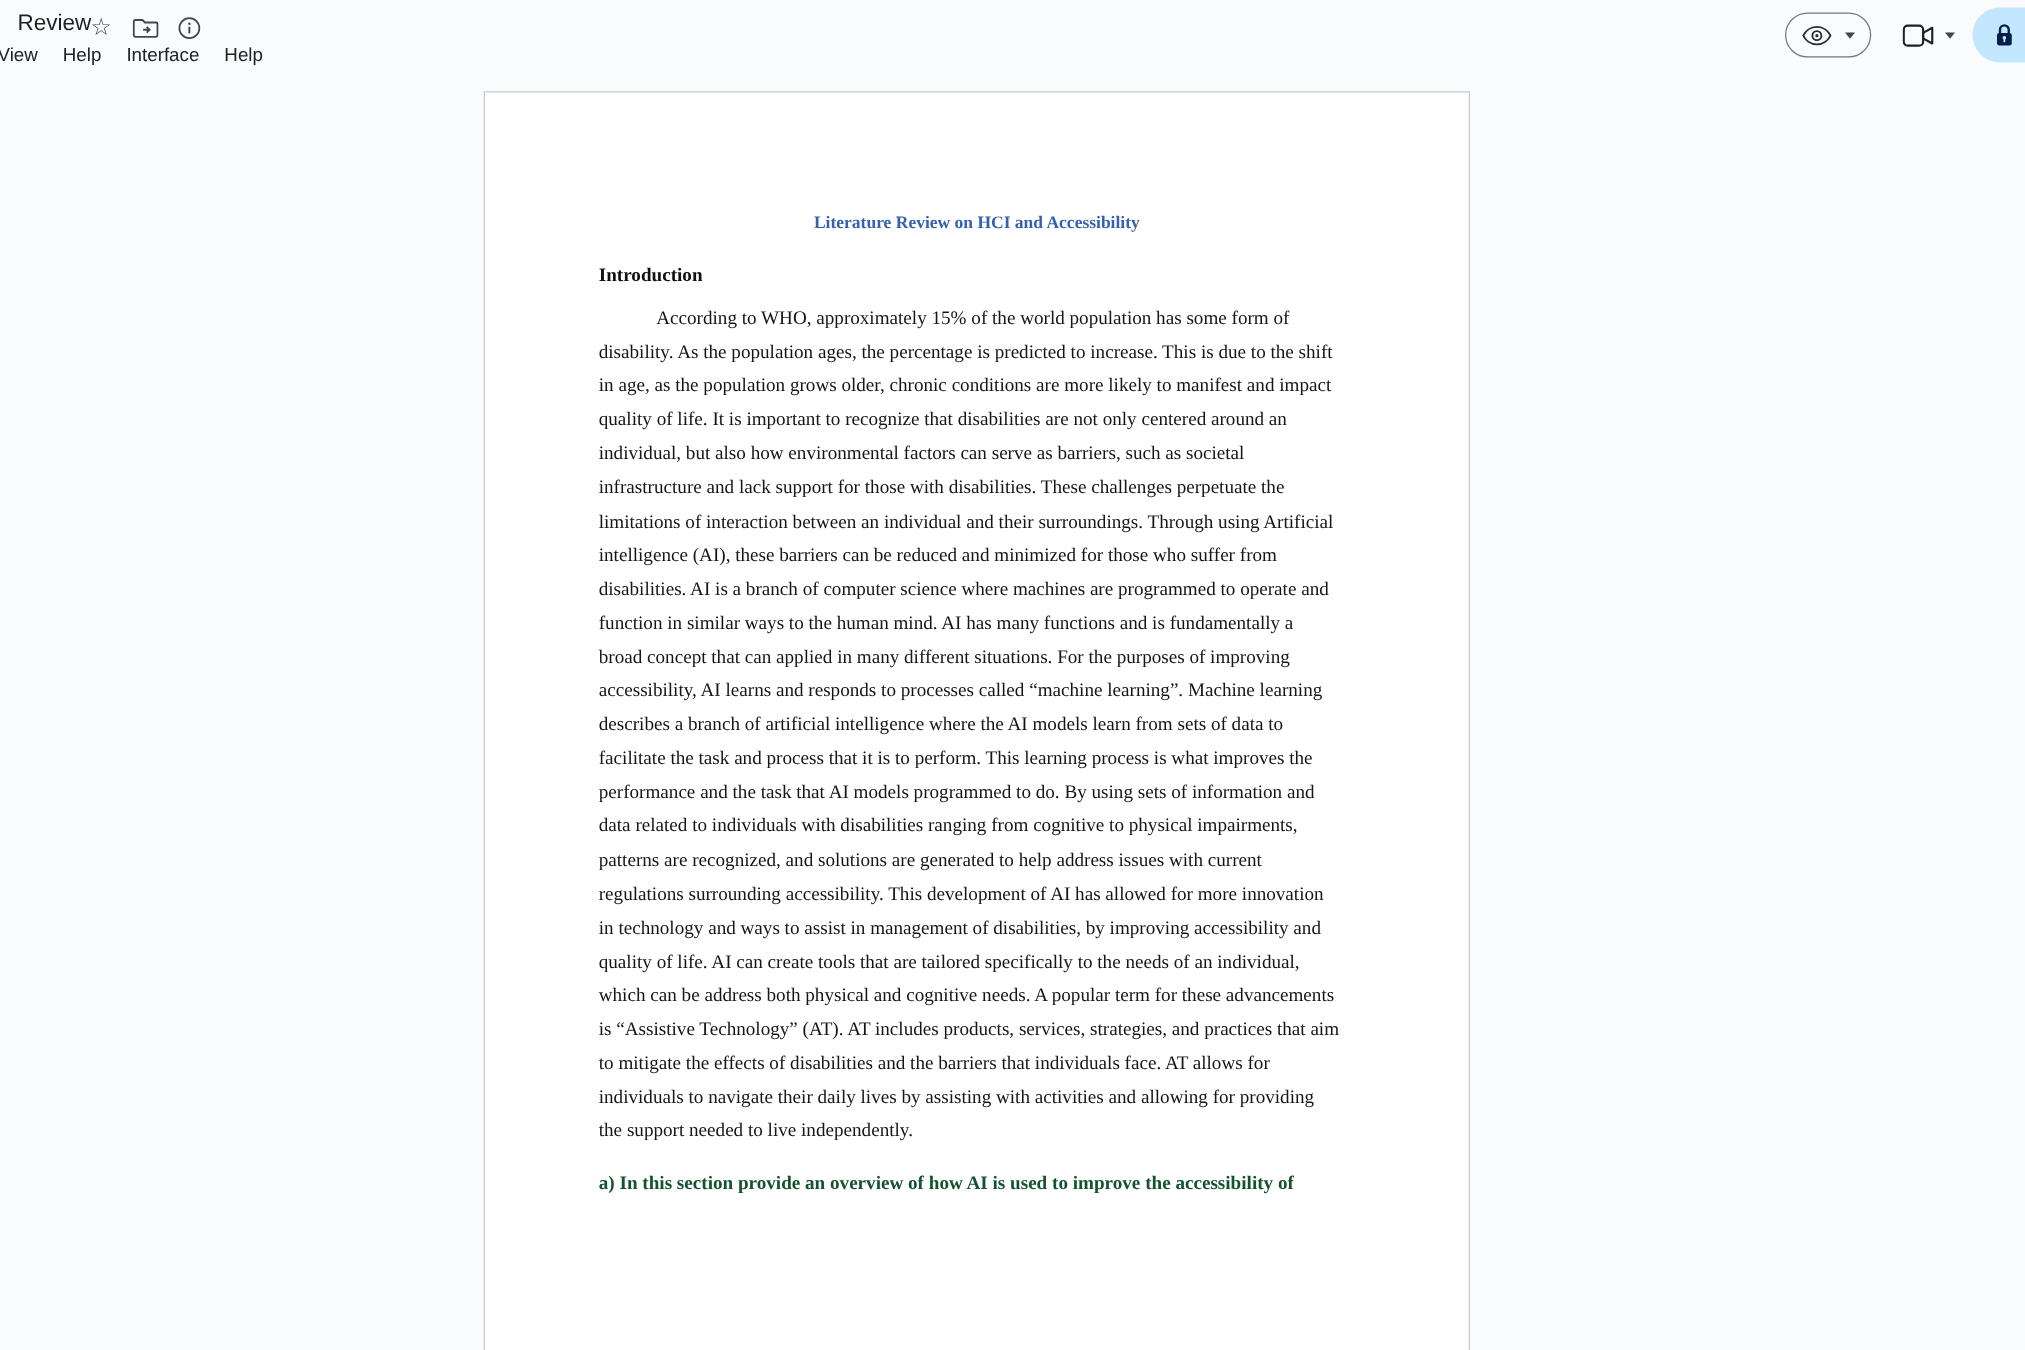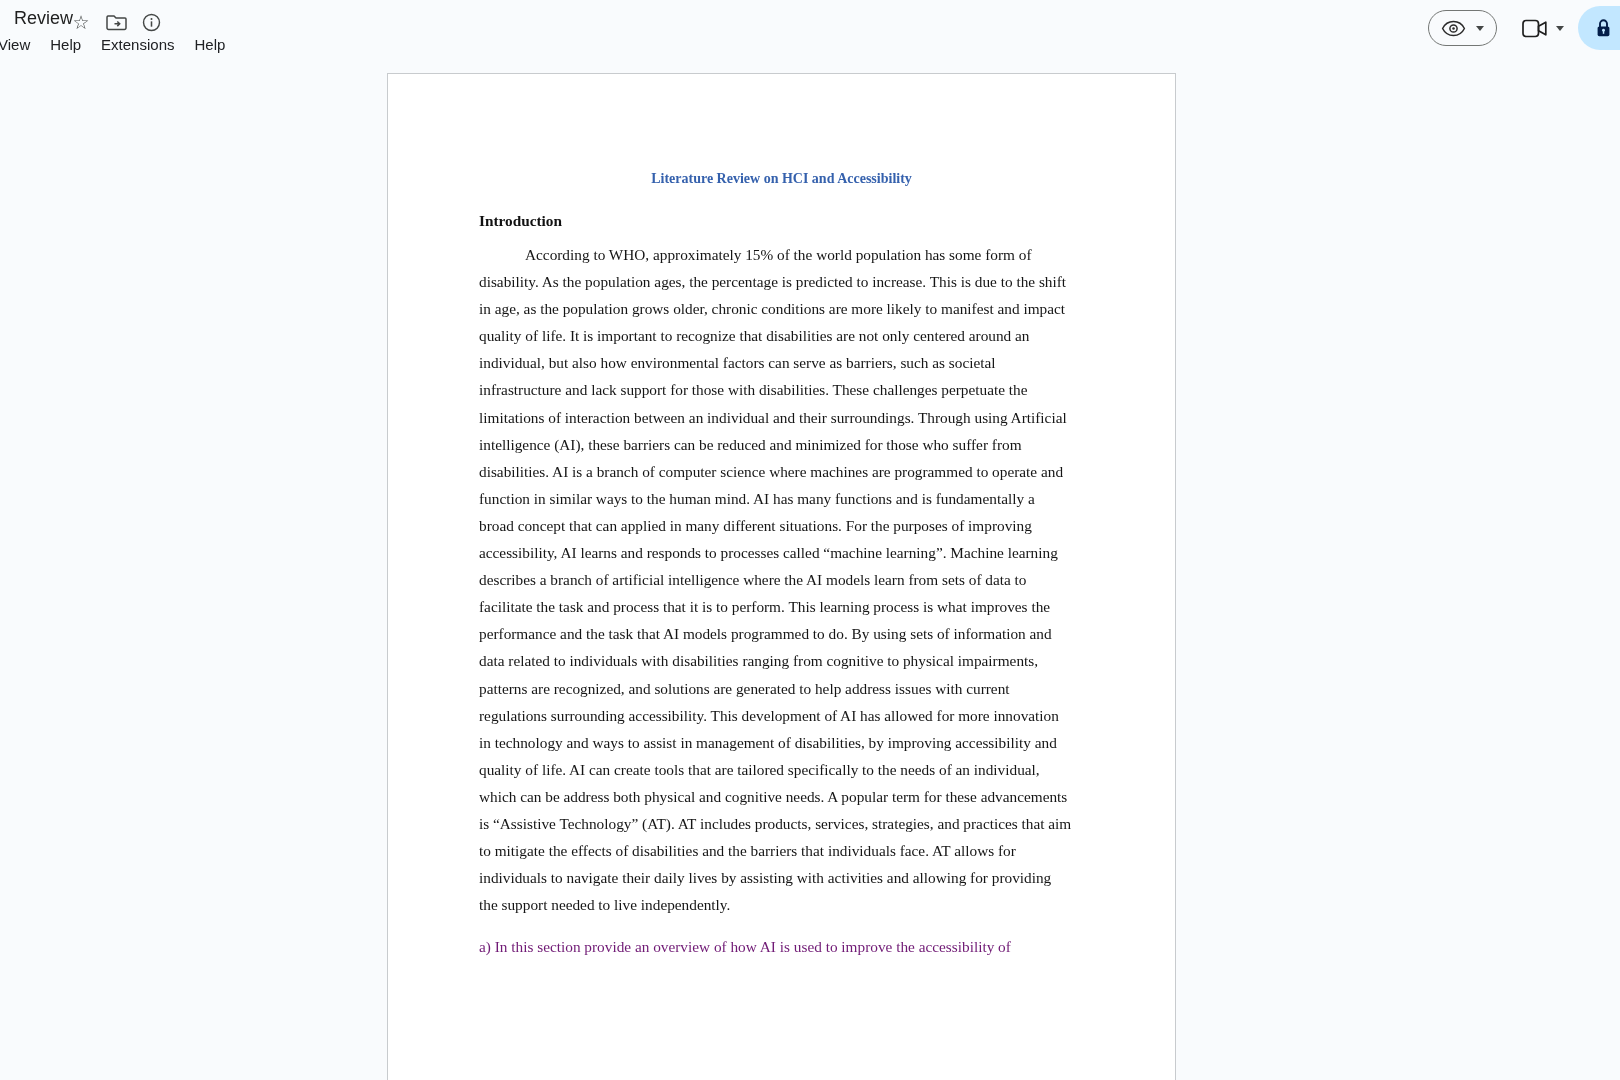--- a/index.html
+++ b/index.html
@@ -61,21 +61,21 @@
   }
   .paragraph{
     margin-top:10px;font-size:15.3px;line-height:27.1px;
     white-space:pre-wrap;text-indent:46px;color:#151515;
   }
   .progress-heading{
     margin-top:46px;font-size:15.3px;font-weight:bold;line-height:19.5px;
     white-space:pre-wrap;color:#111;
   }
   .item-a-heading{
-    margin-top:19px;font-size:15.3px;font-weight:normal;line-height:20px;color:#701a75;
+    margin-top:19px;font-size:15.3px;font-weight:bold;line-height:20px;color:#14532d;
   }
 </style>
 </head>
 <body>
 
 <div>
 
   <span class="doc-title">Review</span>
 
   <div class="title-actions">
@@ -93,21 +93,21 @@
         <circle cx="10" cy="10" r="8.4" fill="none" stroke="#444746" stroke-width="1.5"></circle>
         <circle cx="10" cy="6.3" r="1.05" fill="#444746"></circle>
         <rect x="9.2" y="8.8" width="1.6" height="5.6" fill="#444746"></rect>
       </svg>
     </span>
   </div>
 
   <div class="menu-row">
     <span class="menu-item">View</span>
     <span class="menu-item">Help</span>
-    <span class="menu-item">Extensions</span>
+    <span class="menu-item">Interface</span>
     <span class="menu-item">Help</span>
   </div>
 
   <div class="mode-pill">
     <svg width="25" height="17" viewBox="0 0 25 17">
       <path d="M12.5 1.5 C7 1.5 3.2 5.2 1.6 8.5 C3.2 11.8 7 15.5 12.5 15.5 C18 15.5 21.8 11.8 23.4 8.5 C21.8 5.2 18 1.5 12.5 1.5 Z" fill="none" stroke="#2b2b2b" stroke-width="1.5"></path>
       <circle cx="12.5" cy="8.5" r="3.6" fill="none" stroke="#2b2b2b" stroke-width="1.5"></circle>
       <circle cx="12.5" cy="8.5" r="1.25" fill="#2b2b2b"></circle>
     </svg>
     <span class="caret"></span>

